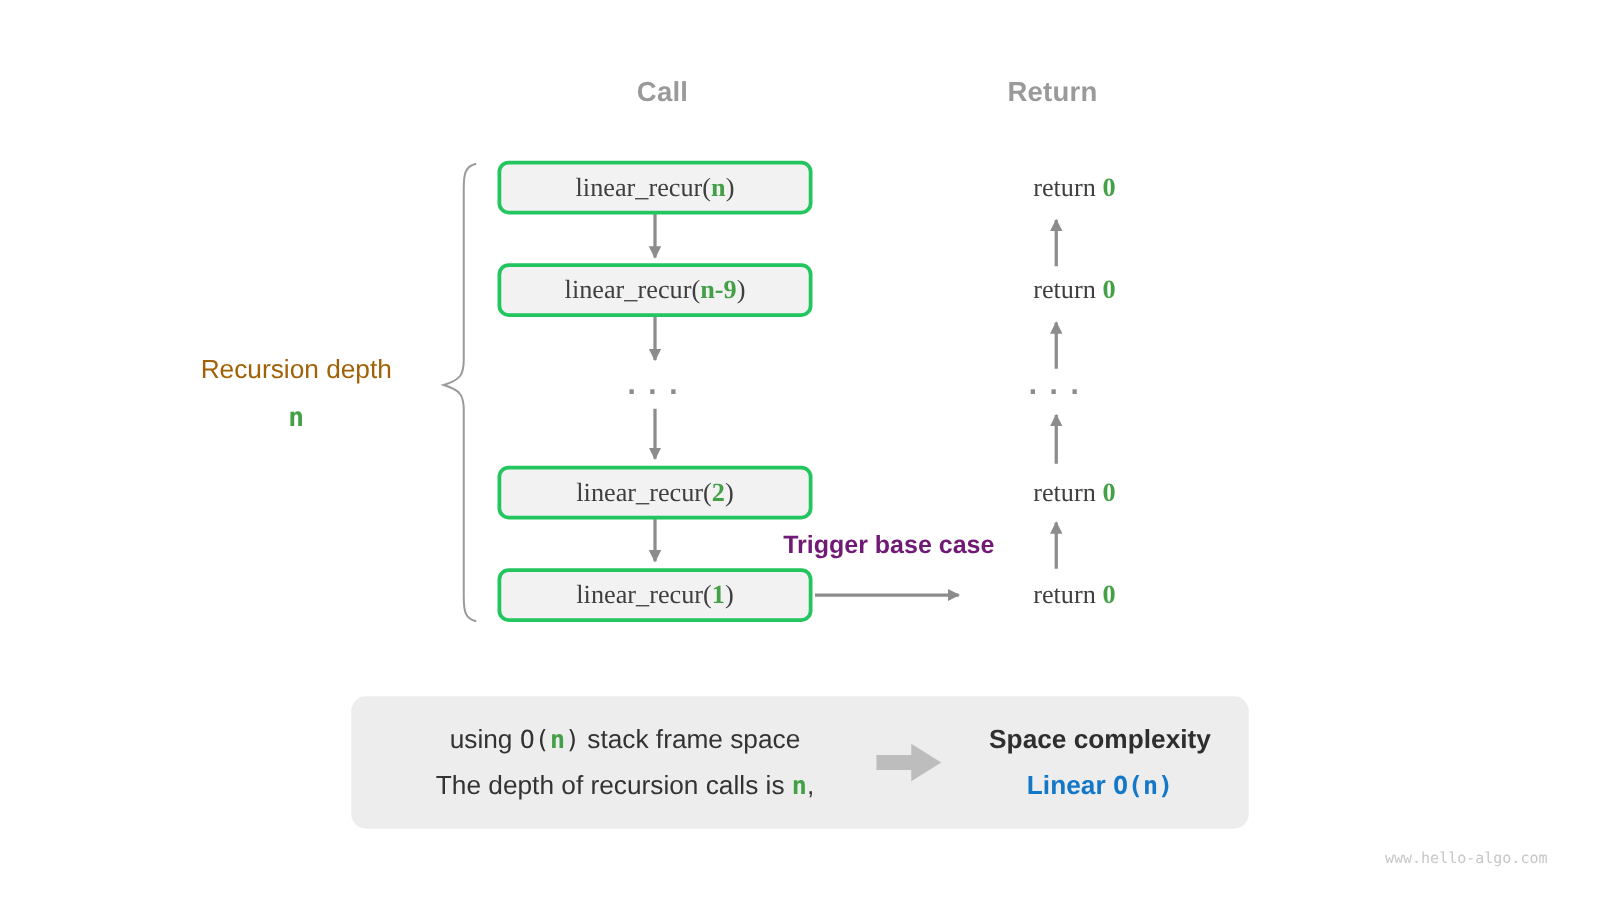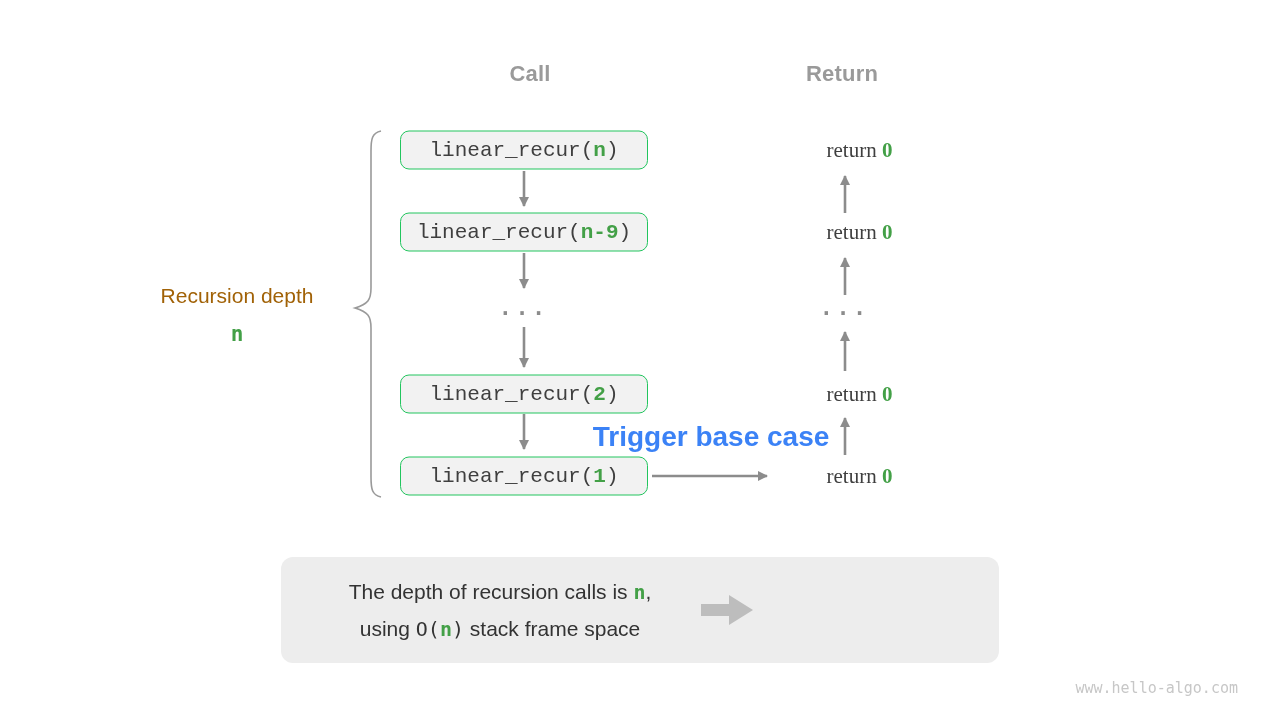--- a/index.html
+++ b/index.html
@@ -13,41 +13,41 @@
   .overlay{position:absolute;left:0;top:0;width:1280px;height:720px;pointer-events:none;}
   .abs{position:absolute;transform:translate(-50%,-50%);white-space:nowrap;}
 
   .col-header{
     font-size:22px;font-weight:bold;color:#9a9a9a;letter-spacing:.2px;
   }
   .code{font-family:"DejaVu Sans Mono","Liberation Mono",monospace;}
   .call-box{
     position:absolute;left:524px;transform:translate(-50%,-50%);
     width:246px;height:37px;
-    background:#f2f2f2;border:1px solid #22c55e;border-radius:9px;
+    background:#f2f2f2;border:3px solid #22c55e;border-radius:9px;
     display:flex;align-items:center;justify-content:center;
-    font-family:Liberation Mono, monospace;
+    font-family:Liberation Serif, serif;
     font-size:21px;color:#3f3f3f;
   }
   .arg{color:#43A047;font-weight:bold;}
   .ret-item{
     position:absolute;left:849px;transform:translate(-50%,-50%);
     font-family:Liberation Serif, serif;
     font-size:21px;color:#3f3f3f;white-space:pre;
   }
   .ellipsis{
     font-family:"DejaVu Sans Mono","Liberation Mono",monospace;
     font-size:21px;font-weight:bold;color:#8c8c8c;letter-spacing:4px;
   }
   .left-label-title{font-size:21px;color:#a16207;}
   .left-label-n{
     font-family:"DejaVu Sans Mono","Liberation Mono",monospace;
     font-size:21px;font-weight:bold;color:#43A047;
   }
-  .trigger-label{font-size:28px;font-weight:bold;color:#3b82f6;}
+  .trigger-label{font-size:20px;font-weight:bold;color:#701a75;}
 
   .summary-box{
     position:absolute;left:281px;top:557px;width:718px;height:106px;
     background:#ededed;border-radius:12px;
   }
   .sum-left{
     position:absolute;left:0;top:0;width:438px;height:100%;
     display:flex;flex-direction:column;justify-content:center;
     text-align:center;gap:10px;
     font-size:21px;color:#333333;line-height:1.3;
@@ -59,21 +59,21 @@
     text-align:center;gap:10px;line-height:1.3;
   }
   .sum-title{font-size:21px;font-weight:bold;color:#2e2e2e;}
   .sum-result{font-size:21px;font-weight:bold;color:#1478C8;}
   .sum-result .code{font-size:20px;font-weight:bold;}
   .block-arrow{position:absolute;left:701px;top:593px;width:54px;height:34px;}
 
   .watermark{
     position:absolute;right:42px;top:679px;
     font-family:"DejaVu Sans Mono","Liberation Mono",monospace;
-    font-size:15px;color:#c7c7c7;margin-left:36px;
+    font-size:12px;color:#c7c7c7;margin-left:36px;
   }
 </style>
 </head>
 <body>
 
 <div class="canvas">
 
   <svg class="overlay">
     <defs>
       <marker id="ah" markerWidth="12" markerHeight="12" refX="9" refY="5" orient="auto" markerUnits="userSpaceOnUse">
@@ -135,22 +135,26 @@
     <span>return </span><span class="arg">0</span>
   </div>
   <div class="ret-item" style="top:476px;">
     <span>return </span><span class="arg">0</span>
   </div>
 
   <div class="abs trigger-label" style="left:711px;top:437px;">Trigger base case</div>
 
   <div class="summary-box">
     <div class="sum-left">
+      <div><span>using </span><span class="code">O(</span><span class="code arg">n</span><span class="code">)</span><span> stack frame space</span></div>
       <div><span>The depth of recursion calls is </span><span class="code arg">n</span><span>,</span></div>
-      <div><span>using </span><span class="code">O(</span><span class="code arg">n</span><span class="code">)</span><span> stack frame space</span></div>
+    </div>
+    <div class="sum-right">
+      <div class="sum-title">Space complexity</div>
+      <div class="sum-result"><span>Linear</span>&nbsp;<span class="code">O(n)</span></div>
     </div>
   </div>
   <svg class="block-arrow" viewBox="0 0 54 34">
     <polygon points="0,11 28,11 28,2 52,17 28,32 28,23 0,23" fill="#bdbdbd"></polygon>
   </svg>
 
   <div class="watermark">www.hello-algo.com</div>
 
 </div>
 

